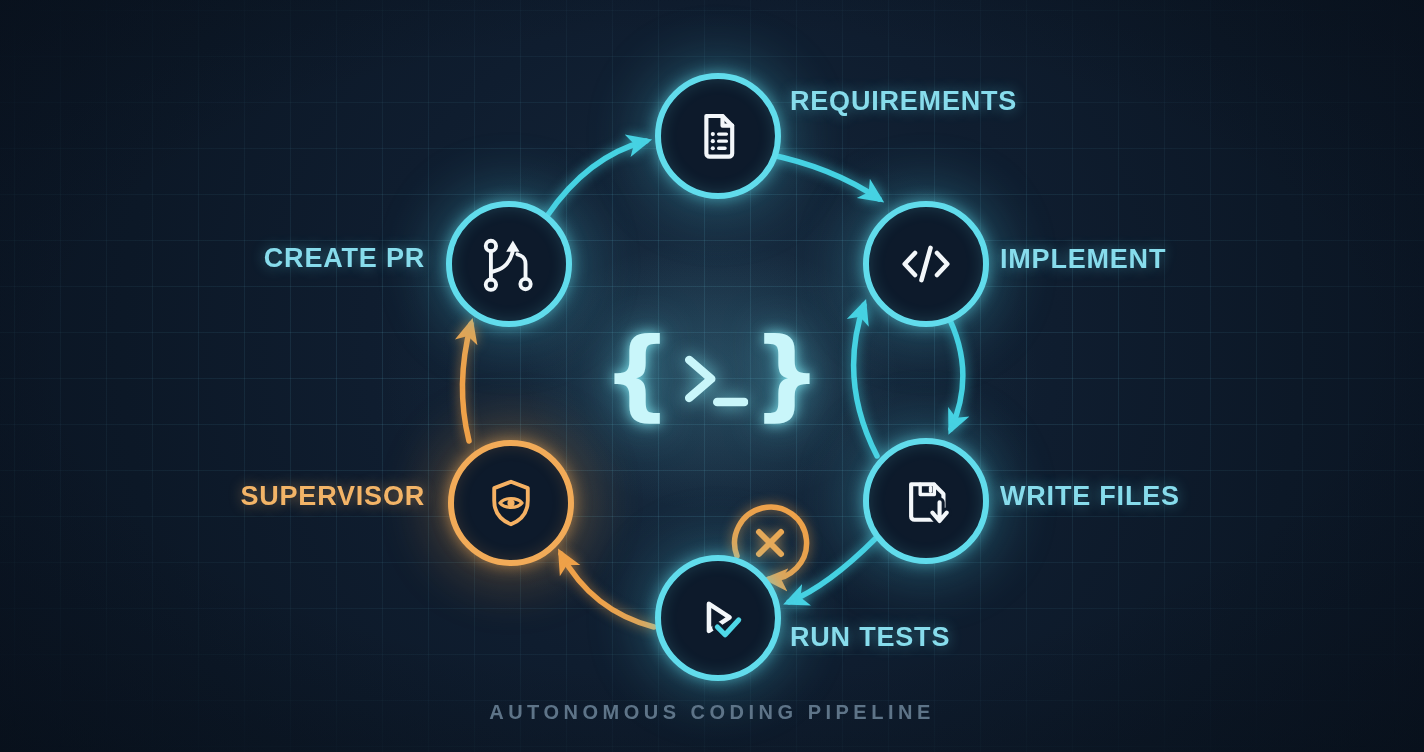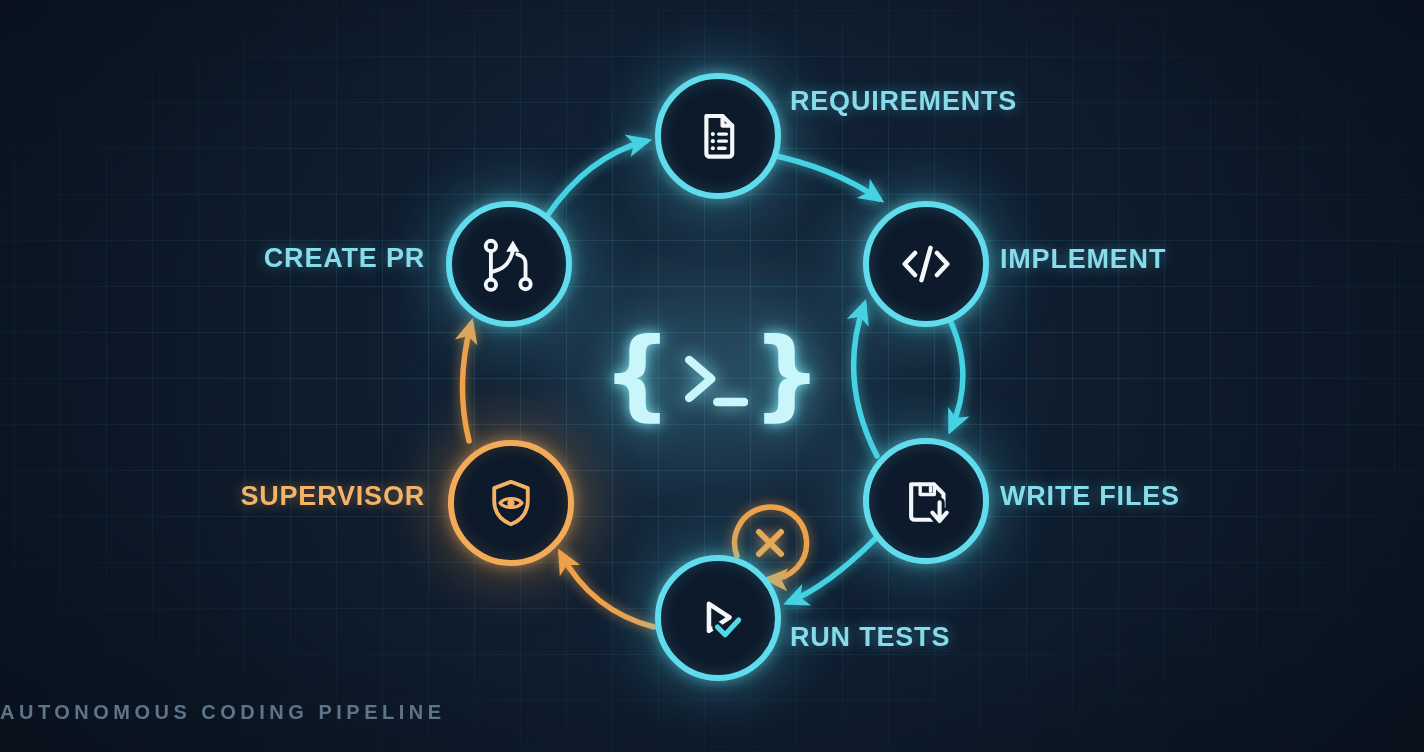--- a/index.html
+++ b/index.html
@@ -59,21 +59,21 @@
   .terminal {
     position:absolute; left:712px; top:374px; transform:translate(-50%,-50%);
     display:flex; align-items:center; gap:4px;
     color:#c9f6fa; text-shadow:0 0 14px rgba(130,235,245,0.95), 0 0 42px rgba(90,210,230,0.65);
   }
   .terminal .brace { font-family:"DejaVu Sans", sans-serif; font-size:98px; font-weight:700; line-height:0.9; }
   .terminal svg { width:72px; height:72px; margin-top:10px; filter: drop-shadow(0 0 9px rgba(130,235,245,0.85)); }
   .prompt-stroke { fill:none; stroke:#c9f6fa; stroke-width:8.5; stroke-linecap:round; stroke-linejoin:round; }
 
   .caption {
-    position:absolute; left:0; right:0; top:701px; text-align:left;
+    position:absolute; left:0; right:0; top:701px; text-align:center;
     font-size:20px; font-weight:600; letter-spacing:4.5px; color:#5e7488;
   }
 </style>
 </head>
 <body>
 
 <div class="stage">
 
   <div class="grid-layer"></div>
   <div class="haze ring"></div>

